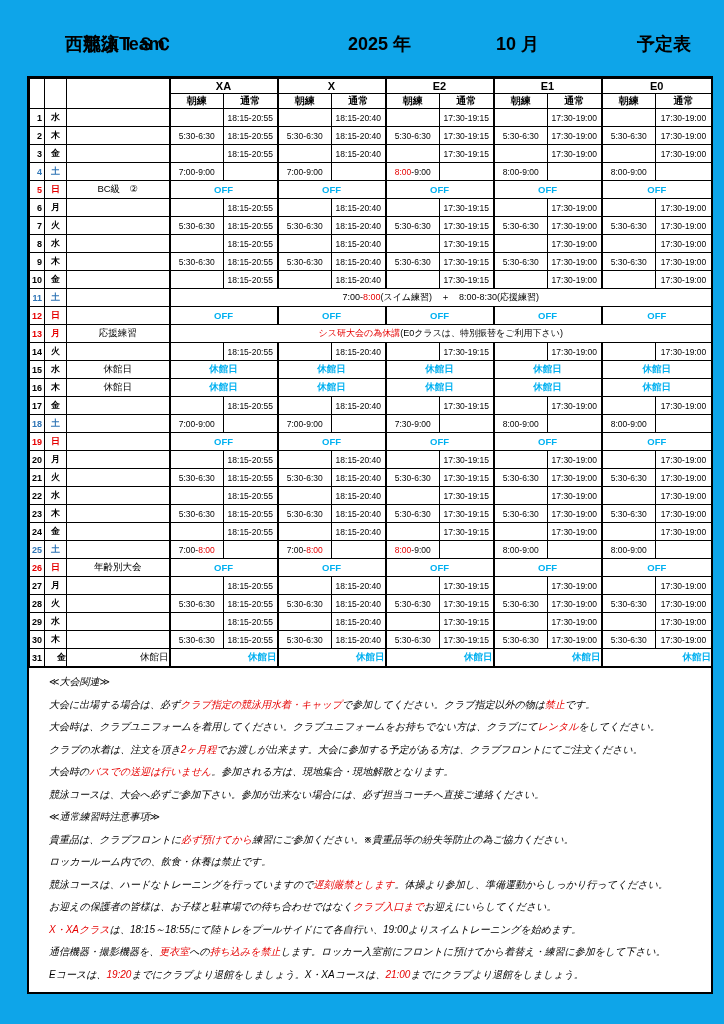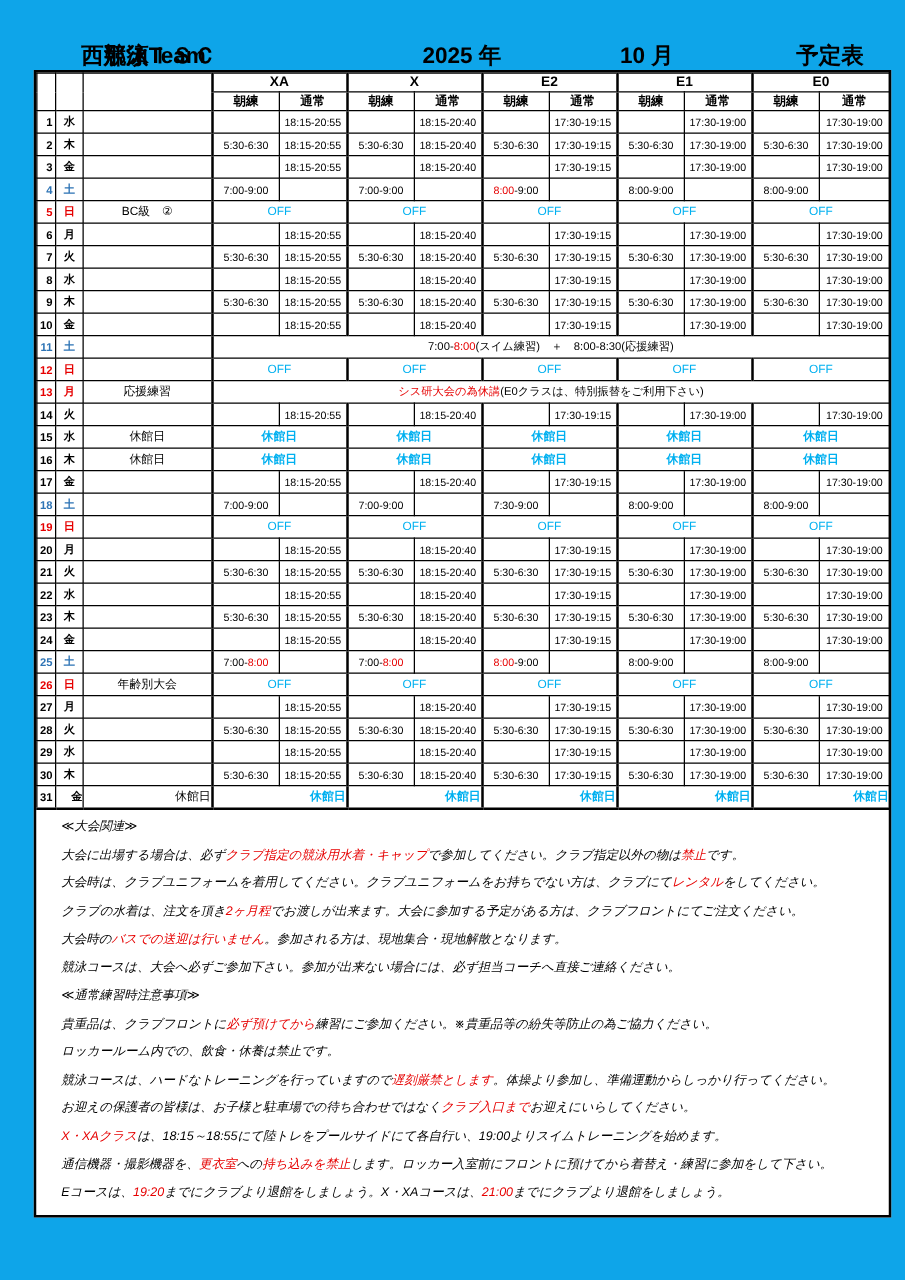--- a/index.html
+++ b/index.html
@@ -3,37 +3,37 @@
 <meta charset="utf-8">
 <style>
   html,body{margin:0;padding:0;background:#fff;}
   .page{position:relative;width:724px;height:1024px;background:#0ea5e9;overflow:hidden;
         font-family:"Liberation Sans","DejaVu Sans",sans-serif;color:#000;}
   
   .title{position:absolute;top:32px;left:0;width:100%;height:28px;font-weight:bold;font-size:18px;}
   .title span{position:absolute;white-space:nowrap;}
   .t-club{left:65px;}
   .t-team{margin-left:18px;}
-  .t-year{left:338px;}
+  .t-year{left:348px;}
   .t-month{left:496px;}
   .t-label{left:637px;}
   
-  .frame{position:absolute;left:27px;top:56px;width:682px;border:2px solid #000;background:#fff;}
+  .frame{position:absolute;left:27px;top:76px;width:682px;border:2px solid #000;background:#fff;}
   table{border-collapse:collapse;width:100%;table-layout:fixed;}
   th,td{border:1px solid #000;padding:0;text-align:center;vertical-align:middle;
         overflow:hidden;white-space:nowrap;}
   .grp{border-left:2px solid #000;}
   .h-class{height:14px;font-size:11px;font-weight:bold;}
   .h-sub{height:14px;font-size:10px;font-weight:bold;}
   tbody td{height:17px;font-size:8.5px;}
   .c-day{font-size:9px;text-align:right;padding-right:2px;font-weight:bold;}
   .c-wd{font-size:9px;font-weight:bold;}
   .c-note{font-size:9.5px;}
   .time{letter-spacing:0;}
-  .off{color:#00b0f0;font-weight:normal;font-size:9.5px;margin-top:18px;}
+  .off{color:#00b0f0;font-weight:bold;font-size:9.5px;margin-top:18px;}
   .closed{color:#00b0f0;font-weight:bold;font-size:9.5px;}
   .span-cell{font-size:9px;}
   .red{color:#e60000;}
   .blue{color:#2e74b5;}
   tbody tr:last-child td{border-bottom:2px solid #000;text-align:right;}
   
   .notes{padding:3px 6px 6px 20px;font-size:10px;line-height:22.5px;font-style:italic;}
   .nh{margin-left:0;}
   .nl{white-space:nowrap;}
 </style>

